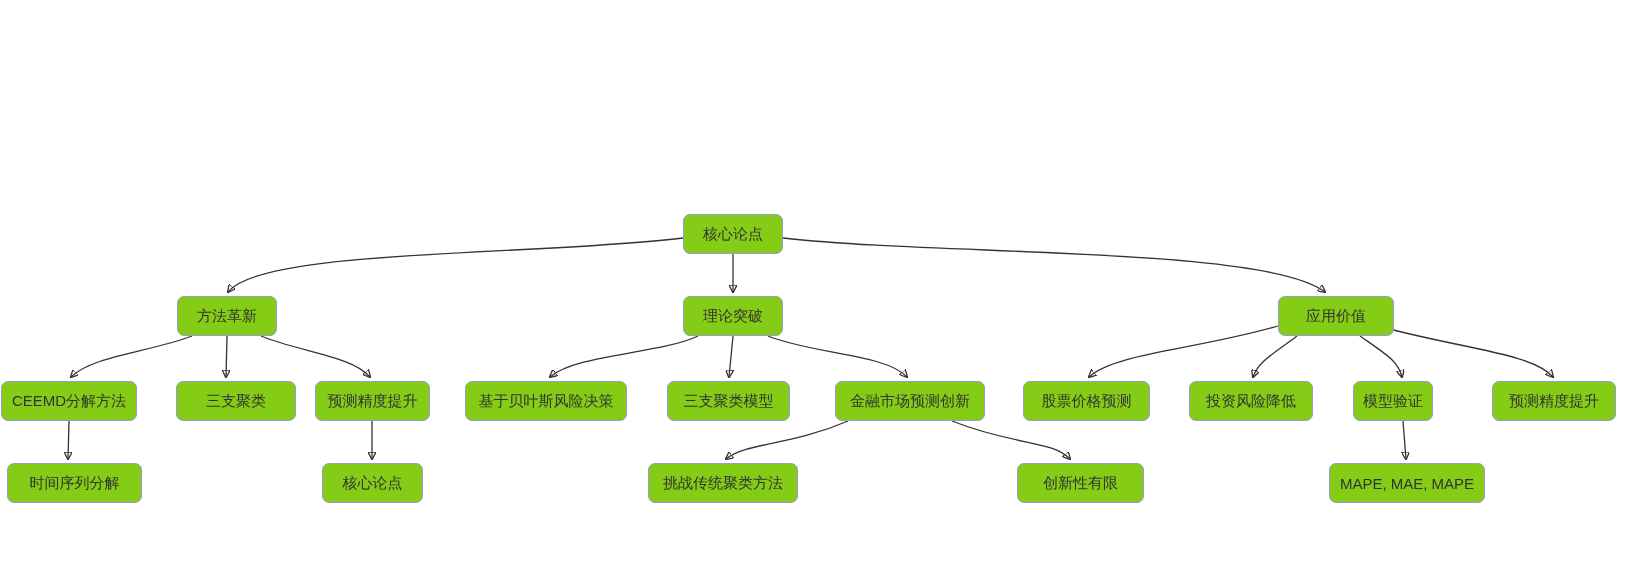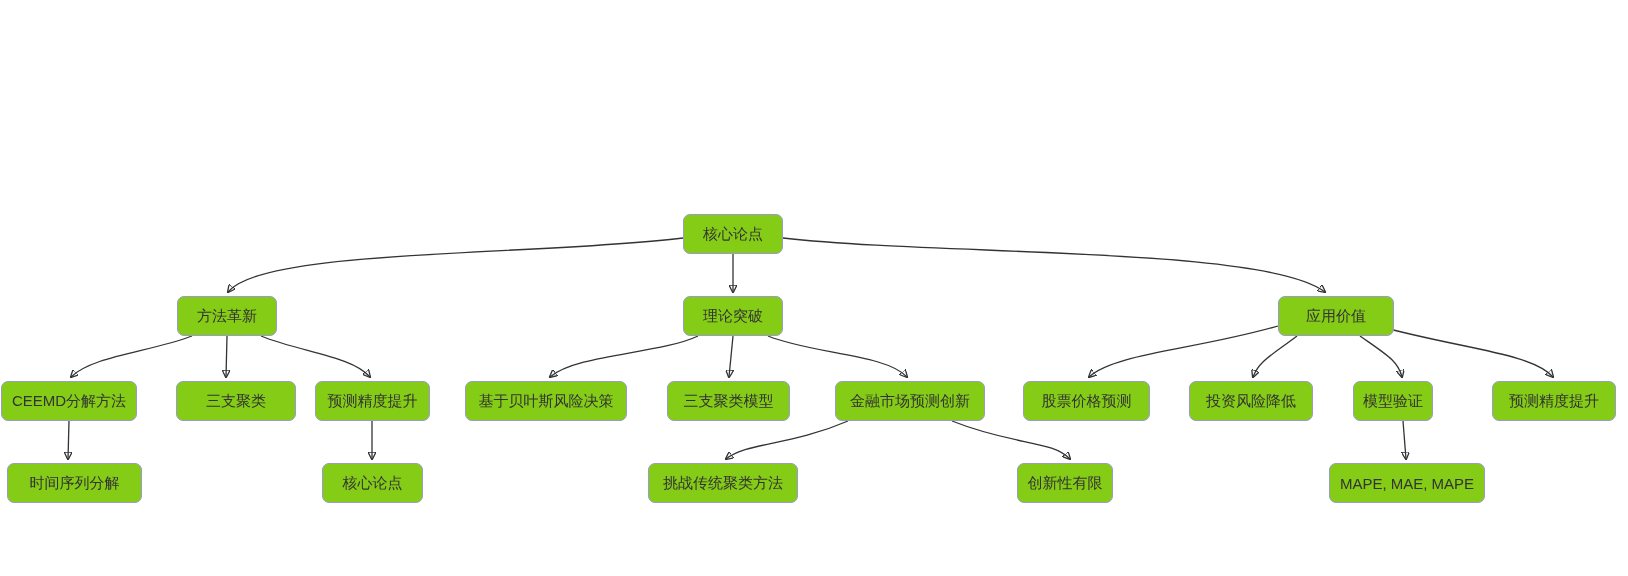--- a/index.html
+++ b/index.html
@@ -87,16 +87,16 @@
   <div class="node" style="left:667px;top:381px;width:123px">三支聚类模型</div>
   <div class="node" style="left:835px;top:381px;width:150px">金融市场预测创新</div>
   <div class="node" style="left:1023px;top:381px;width:127px">股票价格预测</div>
   <div class="node" style="left:1189px;top:381px;width:124px">投资风险降低</div>
   <div class="node" style="left:1353px;top:381px;width:80px">模型验证</div>
   <div class="node" style="left:1492px;top:381px;width:124px">预测精度提升</div>
 
   <div class="node" style="left:7px;top:463px;width:135px">时间序列分解</div>
   <div class="node" style="left:322px;top:463px;width:101px">核心论点</div>
   <div class="node" style="left:648px;top:463px;width:150px">挑战传统聚类方法</div>
-  <div class="node" style="left:1017px;top:463px;width:96px">创新性有限</div>
+  <div class="node" style="left:1017px;top:463px;width:127px">创新性有限</div>
   <div class="node" style="left:1329px;top:463px;width:156px">MAPE, MAE, MAPE</div>
 
 </div>
 
 </body></html>

